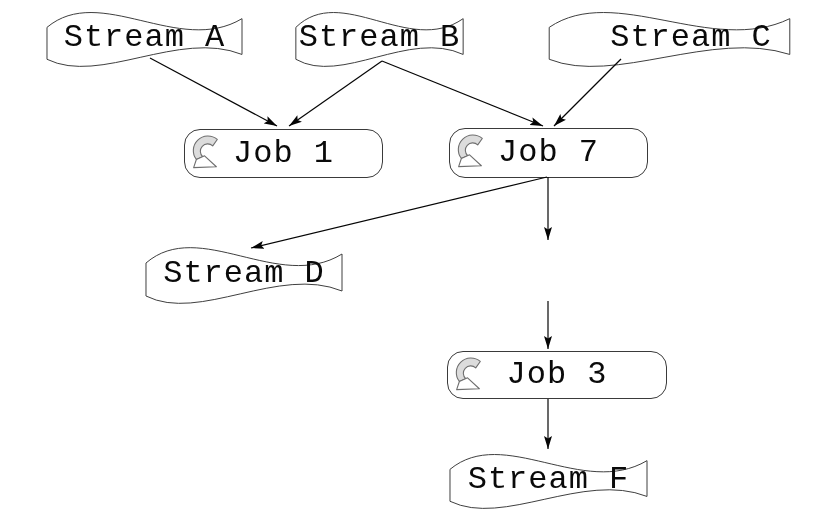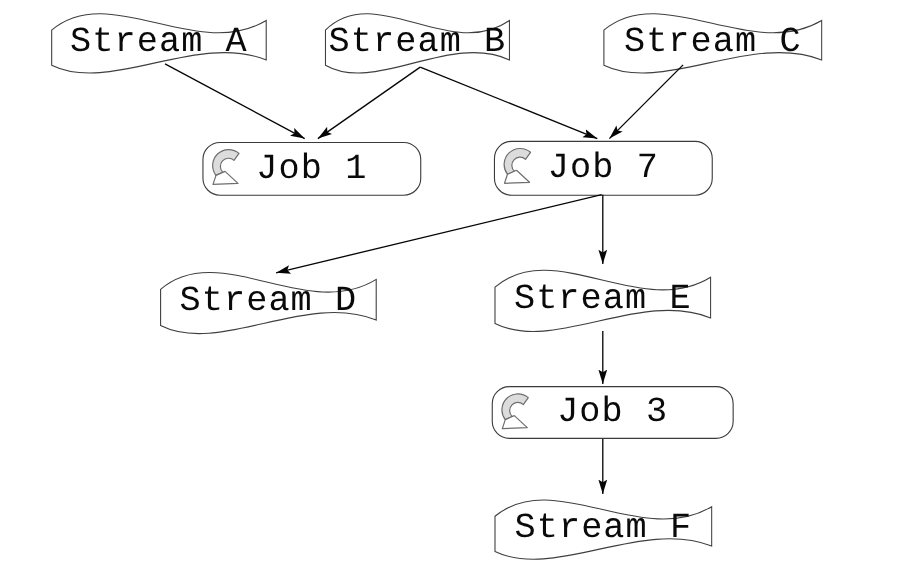--- a/index.html
+++ b/index.html
@@ -94,21 +94,21 @@
     <span class="label">Stream A</span>
   </div>
 
   <div class="node stream" style="left:295px; top:8px; width:169px; height:60px;">
     <svg class="shape" viewBox="0 0 200 62" preserveAspectRatio="none">
       <path d="M 1,20 C 55,-26 135,50 199,11 L 199,48 C 135,22 55,80 1,53 Z"></path>
     </svg>
     <span class="label">Stream B</span>
   </div>
 
-  <div class="node stream" style="left:548px; top:8px; width:200px; height:60px;">
+  <div class="node stream" style="left:548px; top:8px; width:200px; height:60px;padding-left:43px;">
     <svg class="shape" viewBox="0 0 200 62" preserveAspectRatio="none">
       <path d="M 1,20 C 55,-26 135,50 199,11 L 199,48 C 135,22 55,80 1,53 Z"></path>
     </svg>
     <span class="label">Stream C</span>
   </div>
 
   <div class="node job" style="left:184px; top:129px; width:199px; height:49px;">
     <svg class="job-icon" viewBox="0 0 40 44">
       <path class="band" d="M 28,6 A 16,16 0 0 0 5,28 L 12,25 A 8,8 0 0 1 23,13 Z"></path>
       <path class="head" d="M 5,28 L 2,37 L 27,36 L 14,24 Z"></path>
@@ -124,26 +124,20 @@
     <span class="label">Job 7</span>
   </div>
 
   <div class="node stream" style="left:145px; top:243px; width:198px; height:62px;">
     <svg class="shape" viewBox="0 0 200 62" preserveAspectRatio="none">
       <path d="M 1,20 C 55,-26 135,50 199,11 L 199,48 C 135,22 55,80 1,53 Z"></path>
     </svg>
     <span class="label">Stream D</span>
   </div>
 
-  <div class="node stream" style="left:449px; top:241px; width:198px; height:62px;">
-    <svg class="shape" viewBox="0 0 200 62" preserveAspectRatio="none">
-      <path d="M 1,20 C 55,-26 135,50 199,11 L 199,48 C 135,22 55,80 1,53 Z"></path>
-    </svg>
-    <span class="label">Stream E</span>
-  </div>
 
   <div class="node job" style="left:447px; top:351px; width:220px; height:48px;">
     <svg class="job-icon" viewBox="0 0 40 44">
       <path class="band" d="M 28,6 A 16,16 0 0 0 5,28 L 12,25 A 8,8 0 0 1 23,13 Z"></path>
       <path class="head" d="M 5,28 L 2,37 L 27,36 L 14,24 Z"></path>
     </svg>
     <span class="label">Job 3</span>
   </div>
 
   <div class="node stream" style="left:449px; top:450px; width:199px; height:60px;">

